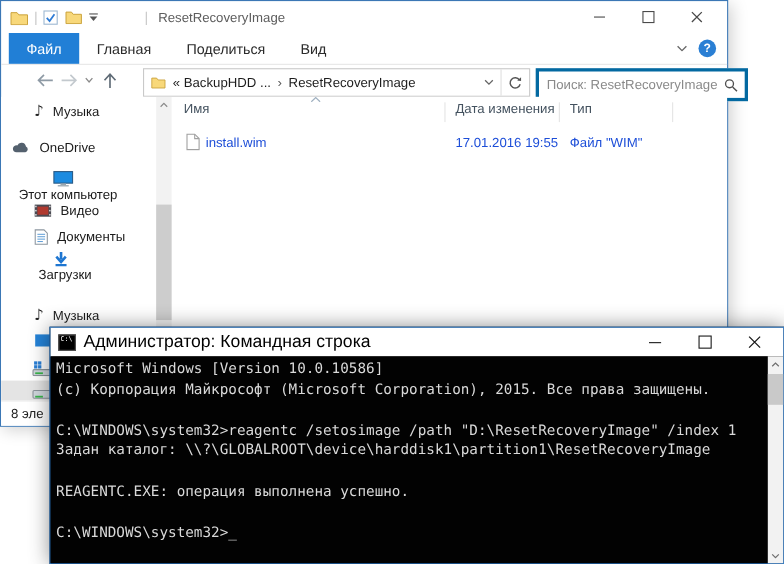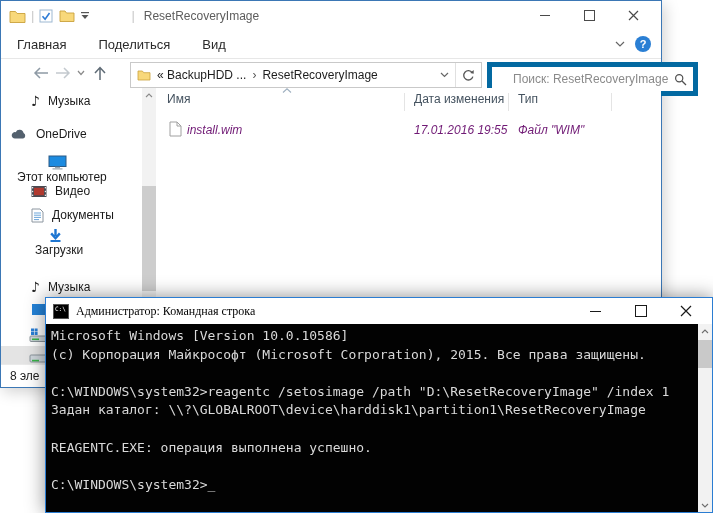--- a/index.html
+++ b/index.html
@@ -38,53 +38,53 @@
     position:absolute;left:107px;top:3px;width:350px;height:24px;
     border:1px solid #c9c9c9;background:#fff;display:flex;align-items:center;
     font-size:12px;color:#1d1d1d;
   }
   .addr-box .crumb{white-space:nowrap;}
   .addr-sep{color:#555;margin:0 6px;font-size:12px;}
   .addr-right{margin-left:auto;display:flex;align-items:center;height:100%;}
   .addr-divider{width:1px;height:100%;background:#e0e0e0;margin:0 0 0 6px;}
   .search-box{
     position:absolute;left:464px;top:3px;width:187px;height:24px;
-    border:5px solid #0369a1;background:#fff;display:flex;align-items:center;padding-left:14px;
+    border:3px solid #0369a1;background:#fff;display:flex;align-items:center;
   }
   .search-box .ph{font-size:12px;color:#8a8a8a;margin-left:7px;white-space:nowrap;}
   .search-box .ic{margin-left:auto;margin-right:6px;}
   
   .main{position:absolute;top:87px;left:0;right:0;bottom:22px;background:#fff;overflow:hidden;}
   .siderow{position:absolute;height:22px;display:flex;align-items:center;font-size:12px;color:#1a1a1a;white-space:nowrap;}
   .siderow .lbl{margin-left:8px;}
   .side-hl{position:absolute;left:0;top:258px;width:140px;height:22px;background:#e4e4e4;}
   .side-scroll{position:absolute;left:141px;top:0;bottom:0;width:14px;background:#f2f2f2;}
   .side-scroll .arr{height:14px;display:flex;align-items:center;justify-content:center;}
   .side-thumb{position:absolute;left:0;top:98px;width:14px;height:105px;background:#cdcdcd;}
   .filelist{position:absolute;left:157px;top:0;right:0;bottom:0;}
   .colhead{position:absolute;top:4px;font-size:12px;color:#44525f;white-space:nowrap;}
   .colsep{position:absolute;top:5px;width:1px;height:18px;background:#e4e4e4;}
-  .filerow{position:absolute;left:0;top:31px;right:0;height:22px;font-size:12px;color:#701a75;font-style:italic;}
+  .filerow{position:absolute;left:0;top:31px;right:0;height:22px;font-size:12px;color:#1d4ed8;}
   .filerow span{position:absolute;top:4px;white-space:nowrap;}
   .statusbar{
     position:absolute;left:0;right:0;bottom:0;height:22px;background:#fff;
     border-top:1px solid #eaeaea;font-size:12px;color:#222;
     display:flex;align-items:center;padding-left:9px;
   }
   
   .cmd{
     position:absolute;left:45px;top:297px;width:666px;height:214px;
     border:1px solid #2b7dd2;background:#020202;
     box-shadow:0 0 18px rgba(0,0,0,0.45);
   }
   .cmd-titlebar{height:26px;background:#fff;display:flex;align-items:center;position:relative;}
   .cmd-ic{width:14px;height:13px;background:#000;margin-left:7px;position:relative;border:1px solid #555;}
   .cmd-ic span{position:absolute;left:1px;top:1px;font-size:6px;line-height:6px;color:#fff;
     font-family:"DejaVu Sans Mono", monospace;}
-  .cmd-title{font-size:12px;color:#000;margin-left:7px;white-space:nowrap;font-family:Liberation Serif, serif;}
+  .cmd-title{font-size:16px;color:#000;margin-left:7px;white-space:nowrap;}
   .cmd-btns{position:absolute;right:4px;top:0;height:26px;display:flex;}
   .cmd-btn{width:45px;height:26px;display:flex;align-items:center;justify-content:center;}
   .console{
     position:absolute;left:0;top:26px;right:14px;bottom:0;background:#020202;
     color:#d9d9d9;font-family:"DejaVu Sans Mono", monospace;font-size:13px;
     padding:3px 0 0 5px;overflow:hidden;
   }
   .cline{height:18.6px;line-height:18.6px;white-space:pre;}
   .cmd-scroll{position:absolute;right:0;top:26px;bottom:0;width:14px;background:#f2f2f2;}
   .cmd-scroll .arr{position:absolute;left:0;width:14px;height:14px;display:flex;align-items:center;justify-content:center;}
@@ -132,20 +132,21 @@
         </div>
       <div class="winbtn">
         <svg width="11" height="11" viewBox="0 0 11 11">
             <path d="M1 1 L10 10 M10 1 L1 10" stroke="#4a4a4a" stroke-width="1.2"></path>
           </svg>
       </div>
     </div>
   </div>
 
   <div class="ribbon">
+    <div class="tab file">Файл</div>
     <div class="tab">Главная</div>
     <div class="tab">Поделиться</div>
     <div class="tab">Вид</div>
     <div class="ribbon-right">
       <span>
         <svg width="10" height="6" viewBox="0 0 10 6">
             <path d="M1 1 L5 5 L9 1" stroke="#666" fill="none" stroke-width="1.2"></path>
           </svg>
       </span>
       <span class="help-badge">?</span>

